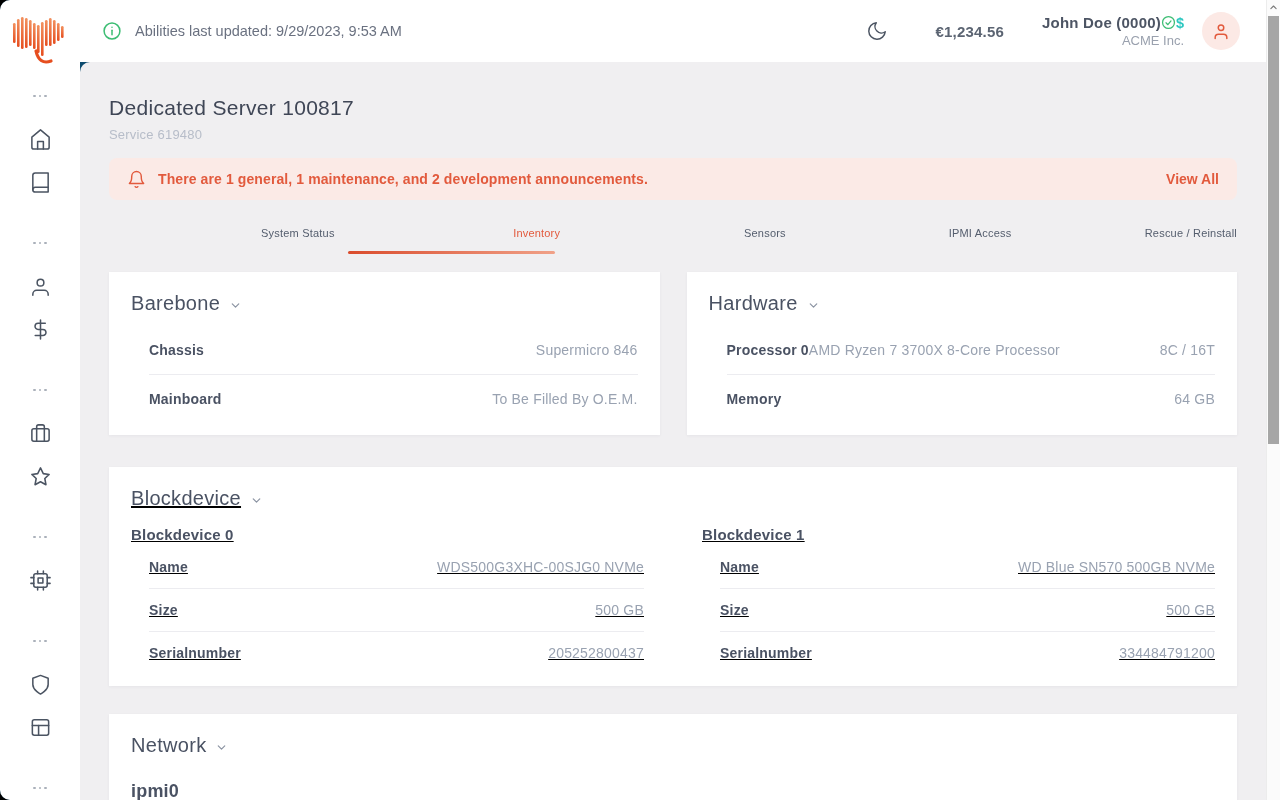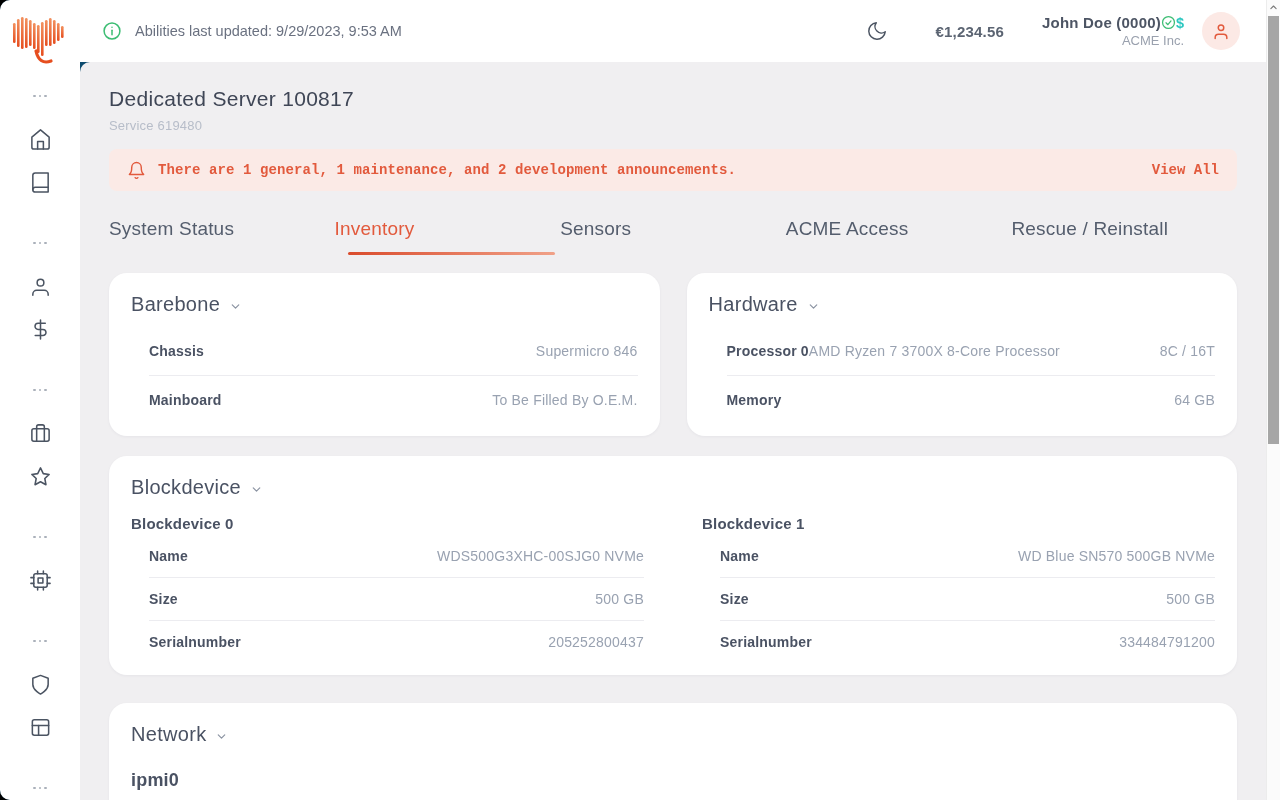--- a/index.html
+++ b/index.html
@@ -34,47 +34,47 @@
   .balance{font-size:15px; font-weight:700; color:#5b6472; letter-spacing:.2px; margin-right:38px; cursor:pointer;}
   .user-block{text-align:right; cursor:pointer;}
   .user-line{display:flex; align-items:center; justify-content:flex-end; gap:0;}
   .user-name{font-size:15px; font-weight:700; color:#4d5564; letter-spacing:.2px;}
   .verified-icon{color:var(--success); display:flex;}
   .dollar-badge{color:var(--teal); font-size:14.5px; font-weight:700;}
   .user-company{font-size:13px; color:#9aa1ae; margin-top:2px;}
   .avatar{width:38px; height:38px; border-radius:50%; background:var(--avatar-bg); margin-left:18px; display:flex; align-items:center; justify-content:center; color:var(--accent); cursor:pointer; flex-shrink:0;}
 
   
-  .content{flex:1; background:var(--page-bg); border-top-left-radius:10px; padding:0 29px; overflow:hidden;}
+  .content{flex:1; background:var(--page-bg); border-top-left-radius:10px; padding:9px 29px; overflow:hidden;}
   .page-title{margin-top:25px; font-size:21px; font-weight:500; color:var(--heading); letter-spacing:.3px;}
   .page-subtitle{margin-top:7px; font-size:13px; color:var(--muted); letter-spacing:.2px;}
 
-  .banner{margin-top:16px; height:42px; border-radius:8px; background:var(--banner-bg); display:flex; align-items:center; padding:0 18px; gap:12px;font-family:Liberation Mono, monospace;}
+  .banner{margin-top:16px; height:42px; border-radius:8px; background:var(--banner-bg); display:flex; align-items:center; padding:0 18px; gap:12px;}
   .banner-bell{color:var(--accent); display:flex; flex-shrink:0;}
   .banner-text{font-size:14px; font-weight:700; color:var(--accent); letter-spacing:.1px;}
   .banner-action{margin-left:auto; font-size:14px; font-weight:700; color:var(--accent); cursor:pointer;}
 
   .tabs{margin-top:16px; display:flex;}
-  .tab{flex:1; text-align:left; padding:11px 0 15px; font-size:19px; color:#545d6d; position:relative; cursor:pointer; letter-spacing:.2px;}
+  .tab{flex:1; text-align:right; padding:11px 0 15px; font-size:11px; color:#545d6d; position:relative; cursor:pointer; letter-spacing:.2px;}
   .tab.active{color:var(--accent);}
   .tab.active::after{content:''; position:absolute; left:13px; right:5px; bottom:0; height:3px; border-radius:3px;
     background:linear-gradient(90deg,#da4c2d,#f0a188);}
 
   .cards-row{margin-top:18px; display:grid; grid-template-columns:1fr 1fr; gap:27px;}
-  .card{background:var(--card-bg); border-radius:18px; padding:20px 22px 12px; box-shadow:0 1px 3px rgba(45,45,70,.05);}
+  .card{background:var(--card-bg); border-radius:0; padding:20px 22px 12px; box-shadow:0 1px 3px rgba(45,45,70,.05);}
   .card-title{display:flex; align-items:center; gap:9px; font-size:20px; font-weight:500; color:var(--label); letter-spacing:.3px; cursor:pointer;}
   .chevron-icon{color:#8b93a2; display:flex; margin-top:3px;}
   .rows{margin:10px 0 0 18px;}
   .row{display:flex; justify-content:space-between; align-items:center; min-height:49px;}
   .row + .row{border-top:1px solid #ececf0;gap:40px;}
   .lbl{font-size:14px; font-weight:700; color:var(--label); letter-spacing:.2px;}
   .val{font-size:14px; color:var(--value); letter-spacing:.2px;}
   .mid{flex:1; text-align:left; font-size:14px; color:var(--value); letter-spacing:.2px;}
 
-  .wide{margin-top:20px;}
+  .wide{margin-top:32px;text-decoration:underline;}
   .bd-grid{display:grid; grid-template-columns:1fr 1fr; column-gap:58px; margin-top:16px;}
   .bd-head{font-size:15px; font-weight:600; color:var(--label); letter-spacing:.2px;}
   .bd-col .rows{margin-top:2px;}
   .bd-col .row{min-height:43px;}
 
   .net-card{margin-top:28px; padding-bottom:60px;}
   .net-head{margin-top:24px; font-size:18px; font-weight:600; color:var(--label); letter-spacing:.2px;}
 
   
   .fake-scrollbar{position:absolute; top:0; right:0; width:14px; height:100%; background:#fbfbfb; border-left:1px solid #ececec; z-index:20;}
@@ -270,21 +270,21 @@
             </svg>
         </span>
         <span class="banner-text">There are 1 general, 1 maintenance, and 2 development announcements.</span>
         <span class="banner-action">View All</span>
       </div>
 
       <div class="tabs">
         <div class="tab">System Status</div>
         <div class="tab active">Inventory</div>
         <div class="tab">Sensors</div>
-        <div class="tab">ACME Access</div>
+        <div class="tab">IPMI Access</div>
         <div class="tab">Rescue / Reinstall</div>
       </div>
 
       <div class="cards-row">
 
         <section class="card">
           <div class="card-title">
             <span>Barebone</span>
             <span class="chevron-icon">
               <svg width="13" height="13" viewBox="0 0 24 24" fill="none" stroke="currentColor" stroke-width="2.2" stroke-linecap="round" stroke-linejoin="round">

